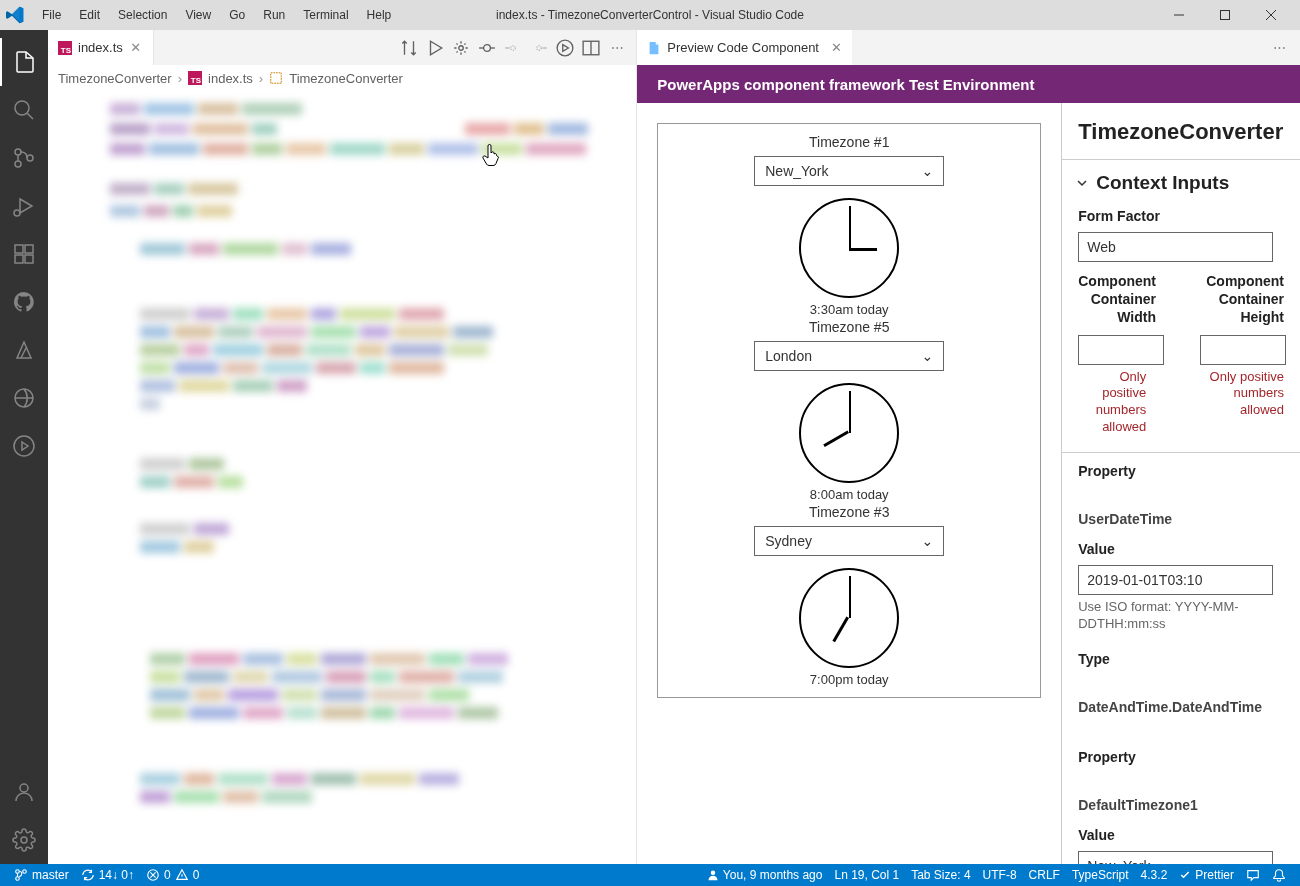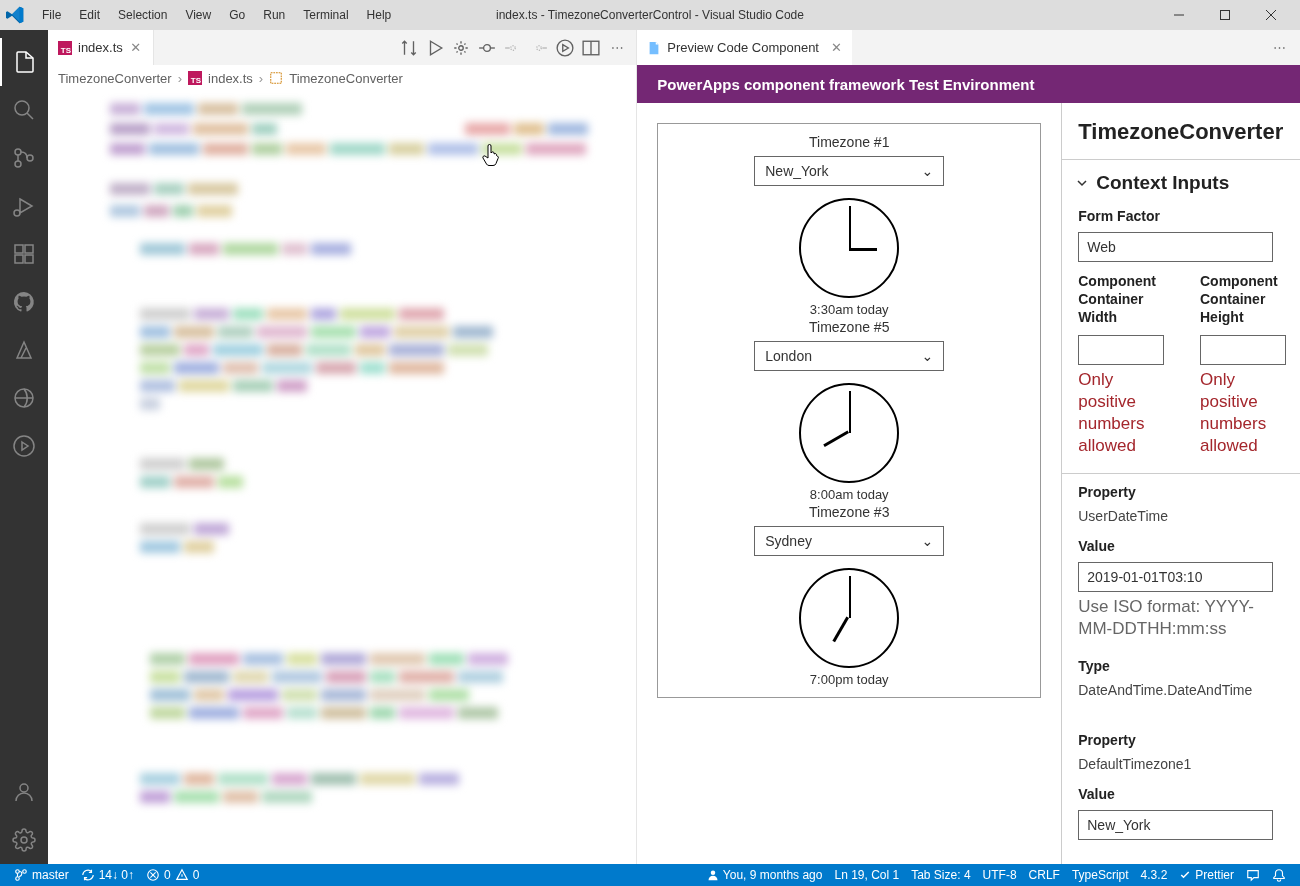--- a/index.html
+++ b/index.html
@@ -54,25 +54,25 @@
   .hand { position: absolute; left: 50%; top: 50%; transform-origin: 0 0; background: #000; }
   .hand.h { width: 28px; height: 3px; }
   .hand.m { width: 42px; height: 2px; }
   .time-text { font-size: 13px; margin-bottom: 2px; }
 
   .side-panel { flex: 1; border-left: 1px solid #ccc; padding: 10px 0 0 0; overflow: hidden; }
   .side-title { font-size: 22px; font-weight: 700; padding: 6px 16px 14px; border-bottom: 1px solid #ccc; color: #222; }
   .section-head { display: flex; align-items: center; gap: 8px; padding: 12px 14px 4px; font-size: 19px; font-weight: 700; color: #222; }
   .chev-down { width: 12px; height: 12px; }
   .field-label { font-size: 14px; font-weight: 600; padding: 10px 16px 4px; color: #222; }
-  .field-label.sub { font-weight: 400; color: #444; padding-top: 4px; }
+  .field-label.sub { font-weight: 700; color: #444; padding-top: 4px; margin-top: 24px; }
   .input { margin: 4px 0 0 16px; height: 30px; border: 1px solid #666; padding: 0 8px; display: flex; align-items: center; font-size: 14px; width: 195px; }
   .input.small { width: 86px; }
-  .two-col { display: flex; gap: 28px; padding-left: 0; }
-  .hint { font-size: 17px; color: #a4262c; padding: 4px 16px 0; line-height: 1.3; width: 100px; }
+  .two-col { display: flex; gap: 28px; padding-left: 0; text-align: right; }
+  .hint { font-size: 13px; color: #a4262c; padding: 4px 16px 0; line-height: 1.3; width: 100px; }
   .hint.gray { color: #666; width: auto; }
   .side-panel hr { border: none; border-top: 1px solid #ccc; margin: 16px 0 0; }
 
   
   .statusbar { position: absolute; bottom: 0; left: 0; right: 0; height: 22px; background: #007acc; color: #fff; display: flex; align-items: center; font-size: 12px; padding: 0 8px; }
   .statusbar .sb-item { padding: 0 6px; display: flex; align-items: center; gap: 4px; height: 22px; }
   .statusbar .right { margin-left: auto; display: flex; }
 
   
   .ts-badge { width: 14px; height: 14px; background: #be185d; color: #fff; font-size: 8px; font-weight: bold; display: inline-flex; align-items: flex-end; justify-content: flex-end; padding: 0 1px 0px 0; }

